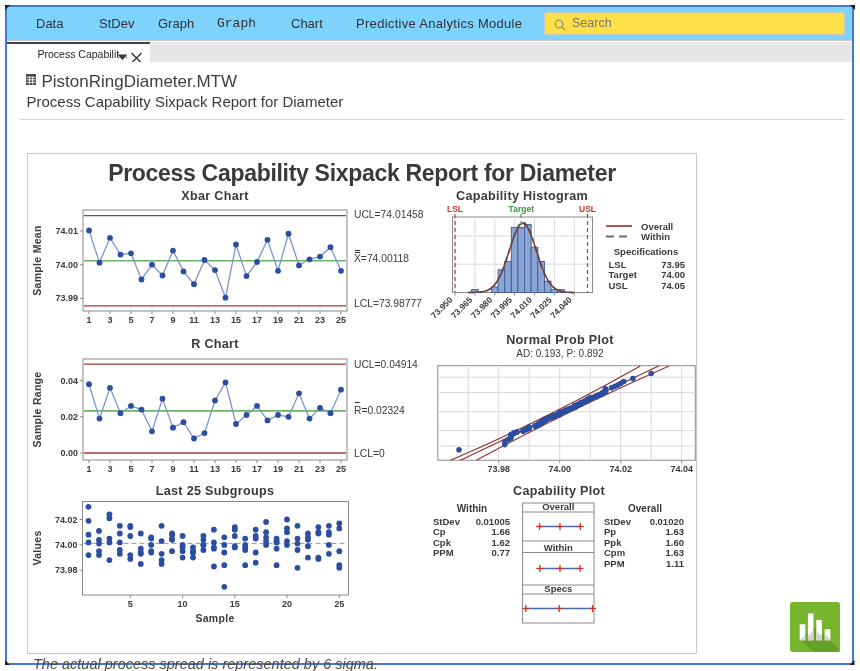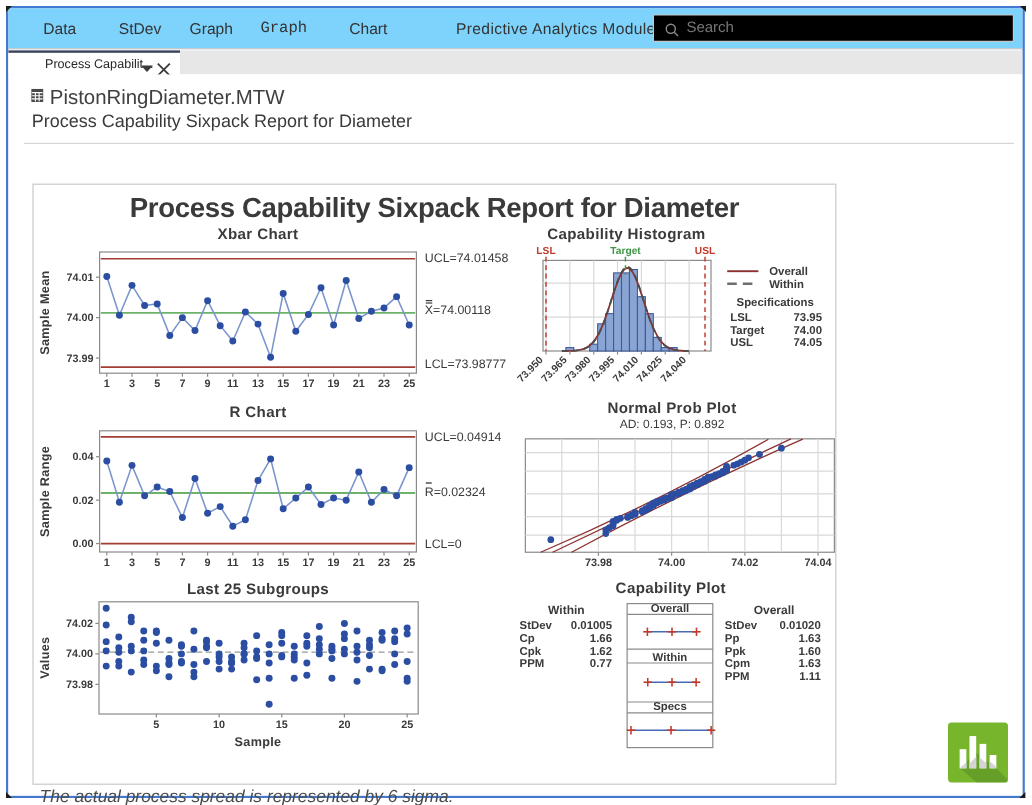--- a/index.html
+++ b/index.html
@@ -1,19 +1,19 @@
 <!DOCTYPE html>
 <html><head><meta charset="utf-8">
 <style>
 *{margin:0;padding:0;box-sizing:border-box;}
 html,body{width:860px;height:671px;background:#ffffff;font-family:"Liberation Sans",sans-serif;overflow:hidden;}
 #win{position:absolute;left:5px;top:5px;width:849px;height:660px;border:2px solid #4379cf;background:#ffffff;}
 #menubar{position:absolute;left:7px;top:7px;width:845px;height:34px;background:#7dd3fc;border-bottom:1px solid #c9c9c9;}
 .mi{position:absolute;top:0;height:34px;line-height:34px;font-size:13px;color:#333;}
-#search{position:absolute;left:544px;top:12px;width:301px;height:23px;border:1px solid #c6c6c6;background:#000000;border-radius:1px;}
+#search{position:absolute;left:544px;top:12px;width:301px;height:23px;border:1px solid #c6c6c6;background:#fde047;border-radius:1px;}
 #search span{position:absolute;left:27px;top:3px;font-size:12.5px;color:#767676;}
 #tabbar{position:absolute;left:7px;top:42px;width:845px;height:20px;background:#e7e7e7;}
 #tab{position:absolute;left:0px;top:0px;width:143px;height:20px;background:#ffffff;border-top:2px solid #39435a;}
 #tab .t{position:absolute;left:6.5px;top:3.5px;font-size:10.5px;color:#262626;padding-left:24px;}
 #content{position:absolute;left:7px;top:62px;width:845px;height:601px;background:#ffffff;}
 #doc{position:absolute;left:34.5px;top:10px;font-size:17px;color:#404040;}
 #head{position:absolute;left:19.5px;top:31px;font-size:15px;color:#3a3a3a;}
 #sep{position:absolute;left:13px;top:57px;width:825px;height:1px;background:#d5d5d5;}
 #repbox{position:absolute;left:26.5px;top:152.5px;width:670px;height:501px;border:1px solid #c9c9c9;background:#fff;}
 #bigtitle{position:absolute;left:0px;top:160px;width:724px;text-align:center;font-size:23px;font-weight:bold;color:#3a3a3a;letter-spacing:-0.3px;}
@@ -23,21 +23,21 @@
 text{font-family:"Liberation Sans",sans-serif;}
 </style></head>
 <body>
 <div id="win"></div>
 <div id="menubar">
   <div class="mi" style="left:29px;">Data</div>
   <div class="mi" style="left:92px;">StDev</div>
   <div class="mi" style="left:151px;">Graph</div>
   <div class="mi" style="left:210px;font-family:Liberation Mono, monospace;">Graph</div>
   <div class="mi" style="left:284px;">Chart</div>
-  <div class="mi" style="left:349px;letter-spacing:0.3px;margin-left:24px;">Predictive Analytics Module</div>
+  <div class="mi" style="left:349px;letter-spacing:0.3px;">Predictive Analytics Module</div>
 </div>
 <div id="search">
     <span>Search</span>
 <svg width="20" height="20" style="left:6px;top:3px;">
       <circle cx="8" cy="8" r="3.8" fill="none" stroke="#8a8a8a" stroke-width="1.2"></circle>
       <line x1="10.9" y1="10.9" x2="14" y2="14" stroke="#8a8a8a" stroke-width="1.2"></line>
     </svg>
 </div>
 <div id="tabbar">
     <div id="tab">

